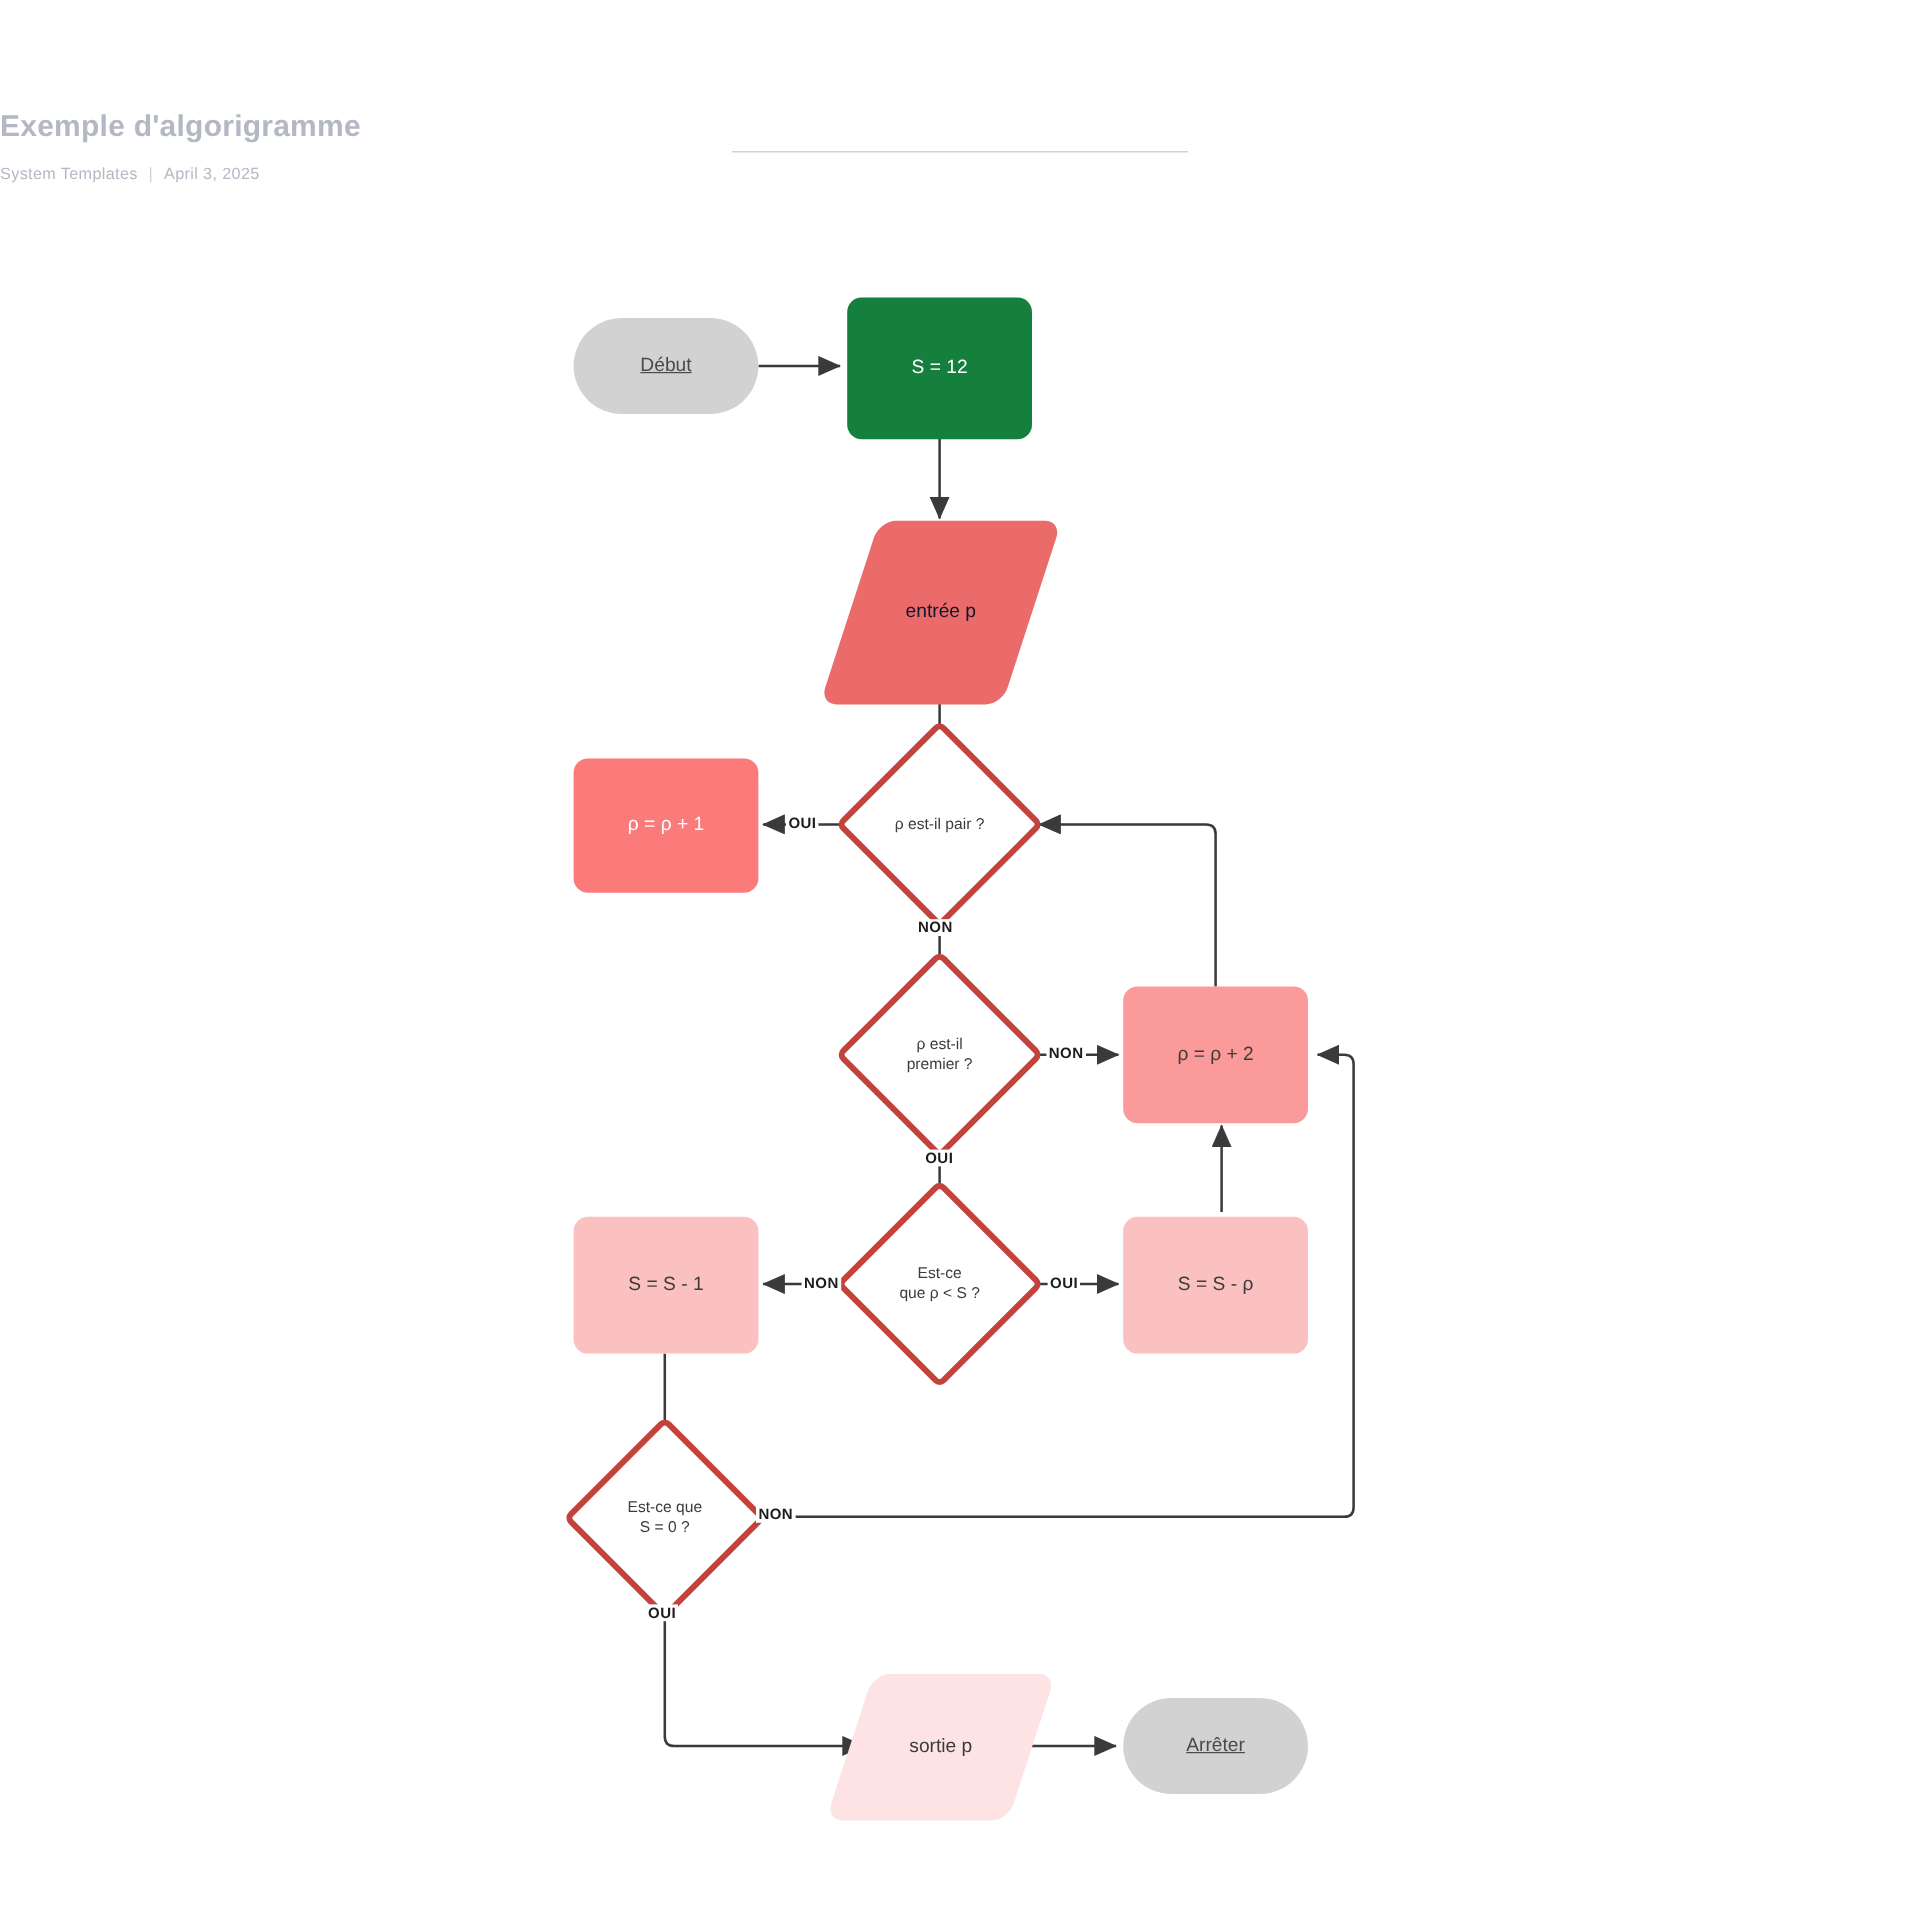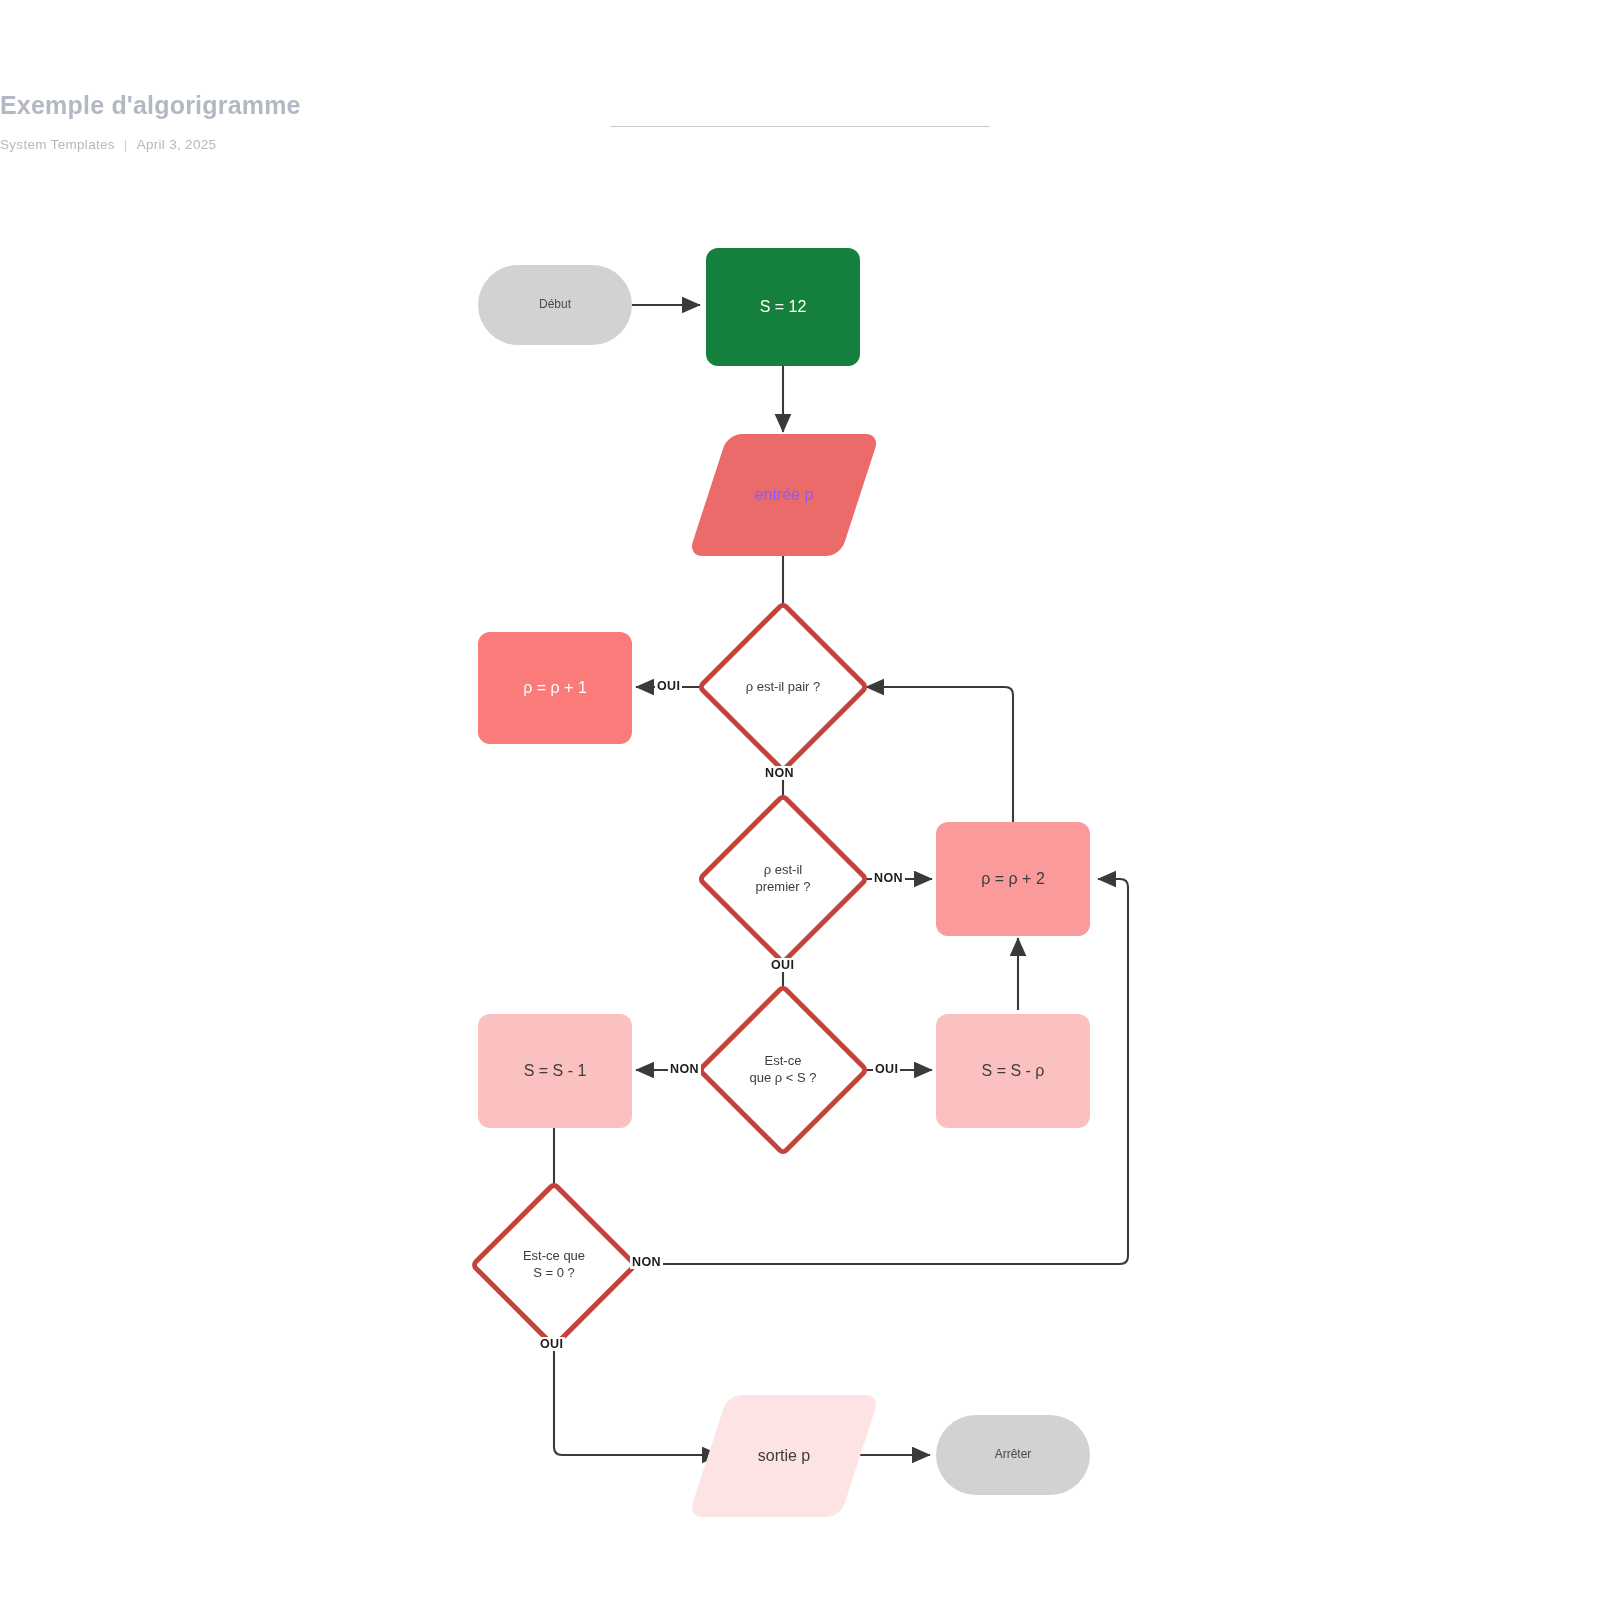--- a/index.html
+++ b/index.html
@@ -77,21 +77,22 @@
     position: relative;
     z-index: 3;
     line-height: 1.3;
     white-space: pre-line;
   }
 
   .terminator {
     border-radius: 40px;
     background: #d2d2d2;
     color: #4a4a4a;
-    font-size: 12px;
+    font-size: 16px;
+    text-decoration: underline;
   }
 
   .process {
     border-radius: 12px;
     font-size: 16px;
   }
 
   .io {
     font-size: 16px;
   }
@@ -183,21 +184,21 @@
   </svg>
 
   <div class="node terminator" style="left:478px; top:265px; width:154px; height:80px;">
     <span class="node-label">Début</span>
   </div>
 
   <div class="node process" style="left:706px; top:248px; width:154px; height:118px; background:#15803d; color:#ffffff;">
     <span class="node-label">S = 12</span>
   </div>
 
-  <div class="node io" style="left:708px; top:434px; width:152px; height:122px; color:#8b5cf6;">
+  <div class="node io" style="left:708px; top:434px; width:152px; height:153px; color:#0f172a;">
     <span class="skew" style="background:#eb6a6a;"></span>
     <span class="node-label">entrée p</span>
   </div>
 
   <div class="node process" style="left:478px; top:632px; width:154px; height:112px; background:#fb7b7b; color:#ffffff;">
     <span class="node-label">ρ = ρ + 1</span>
   </div>
 
   <div class="node decision" style="left:703px; top:607px; width:160px; height:160px;">
     <span class="dia" style="width:113px; height:113px;"></span>

